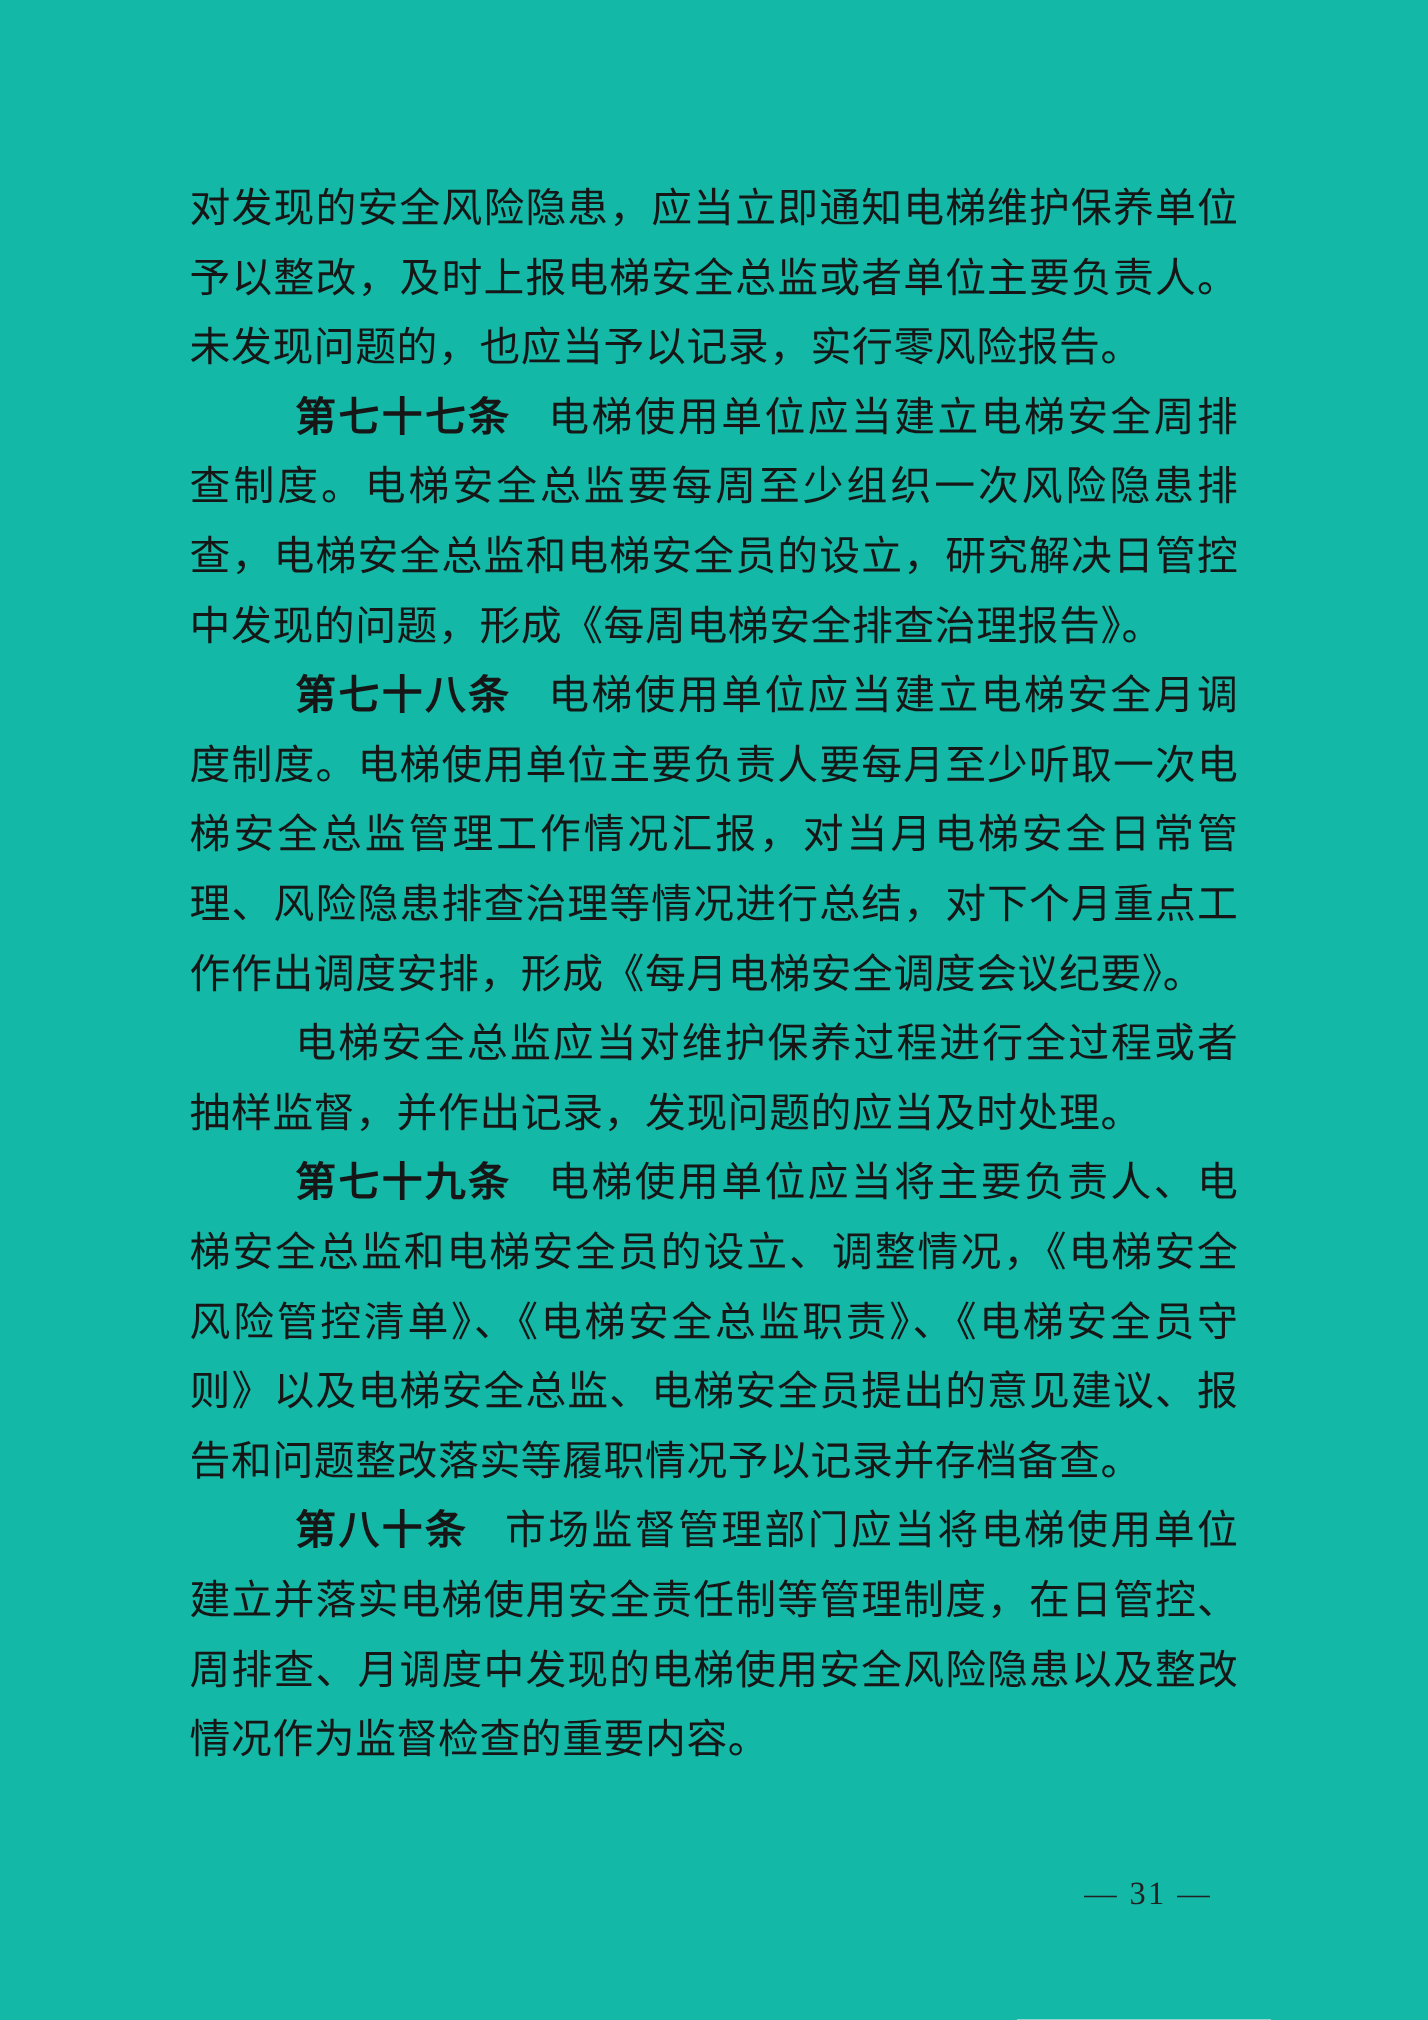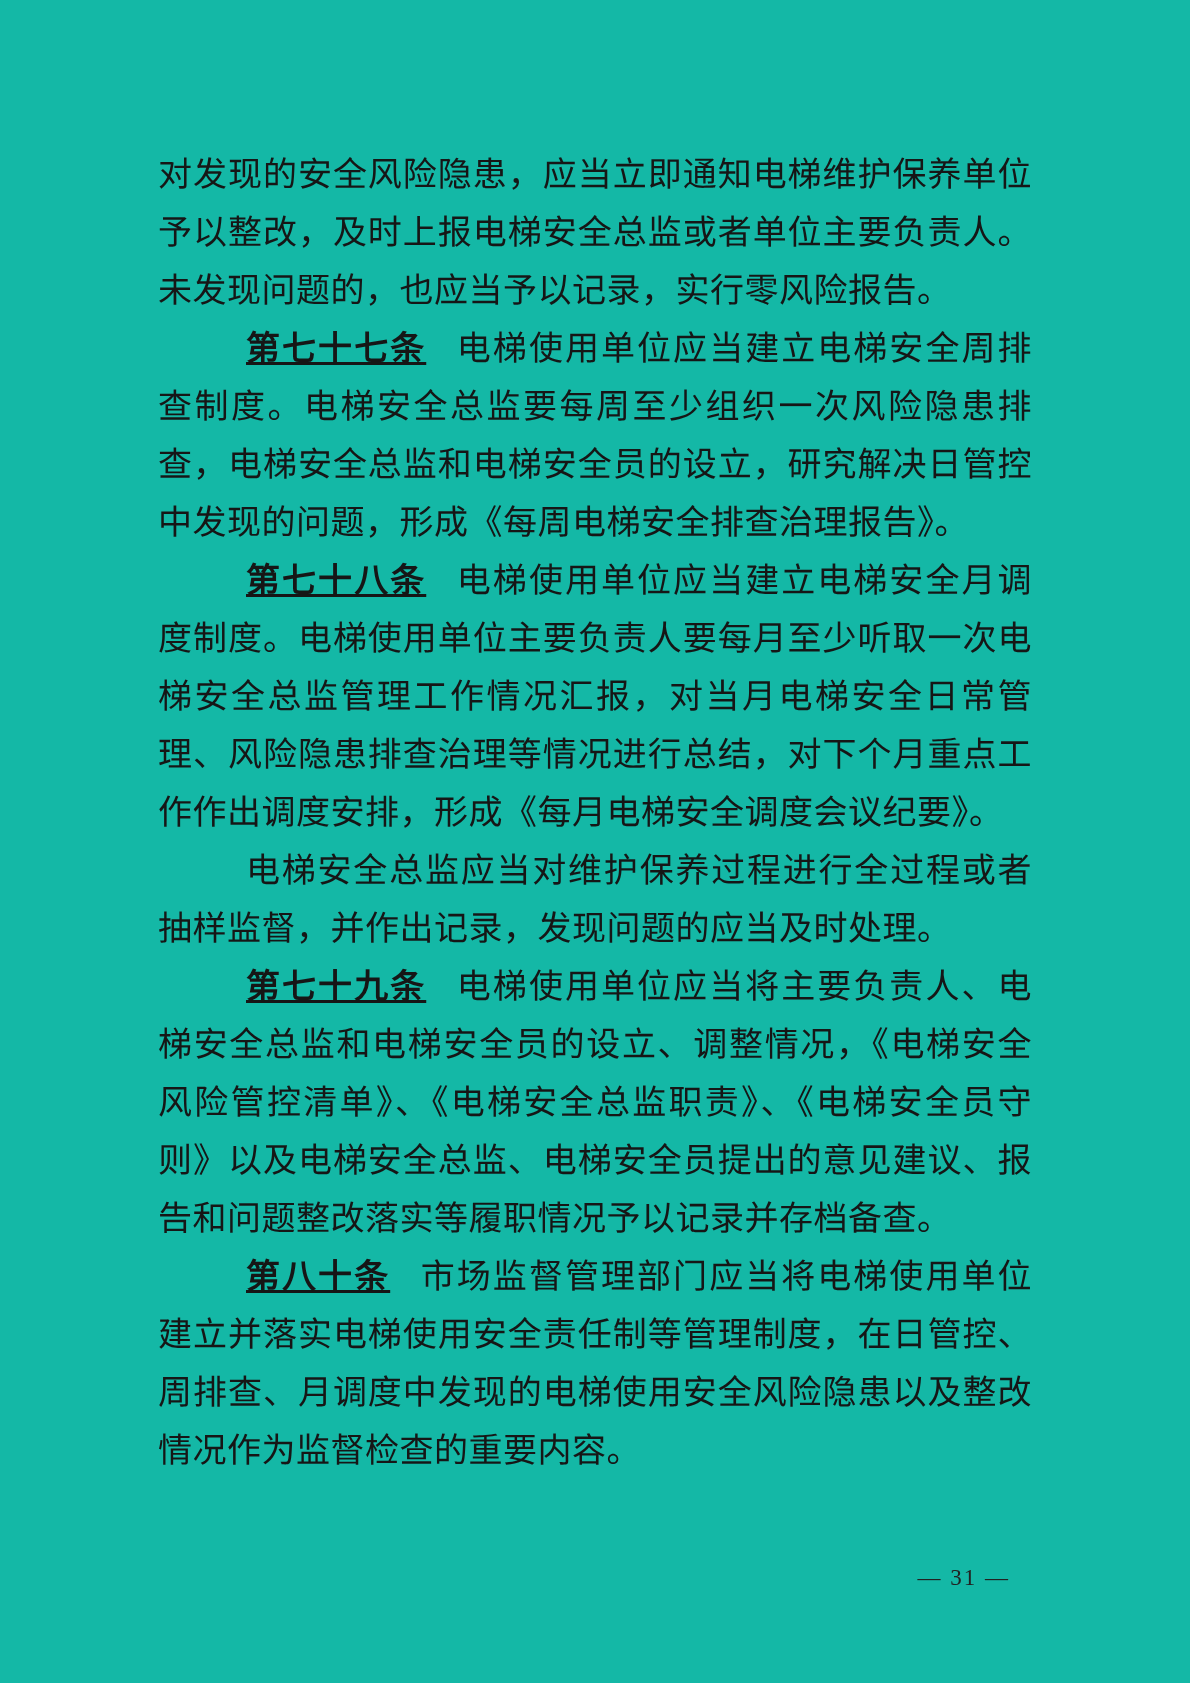--- a/index.html
+++ b/index.html
@@ -32,29 +32,28 @@
     margin: 0;
     padding: 0;
     text-indent: 88px;
   }
   .para.flush {
     text-indent: 0;
   }
   .term {
     font-weight: bold;
     margin-right: 0.9em;
-    text-decoration: underline;
   }
   .footer {
     position: absolute;
     top: 1558px;
     left: 0;
     right: 180px;
     text-align: right;
-    font-size: 23px;
+    font-size: 27px;
     line-height: 40px;
     color: #222222;
     letter-spacing: 2px;
   }
 </style>
 </head>
 <body>
 
 <div class="page">
   <div class="content">

